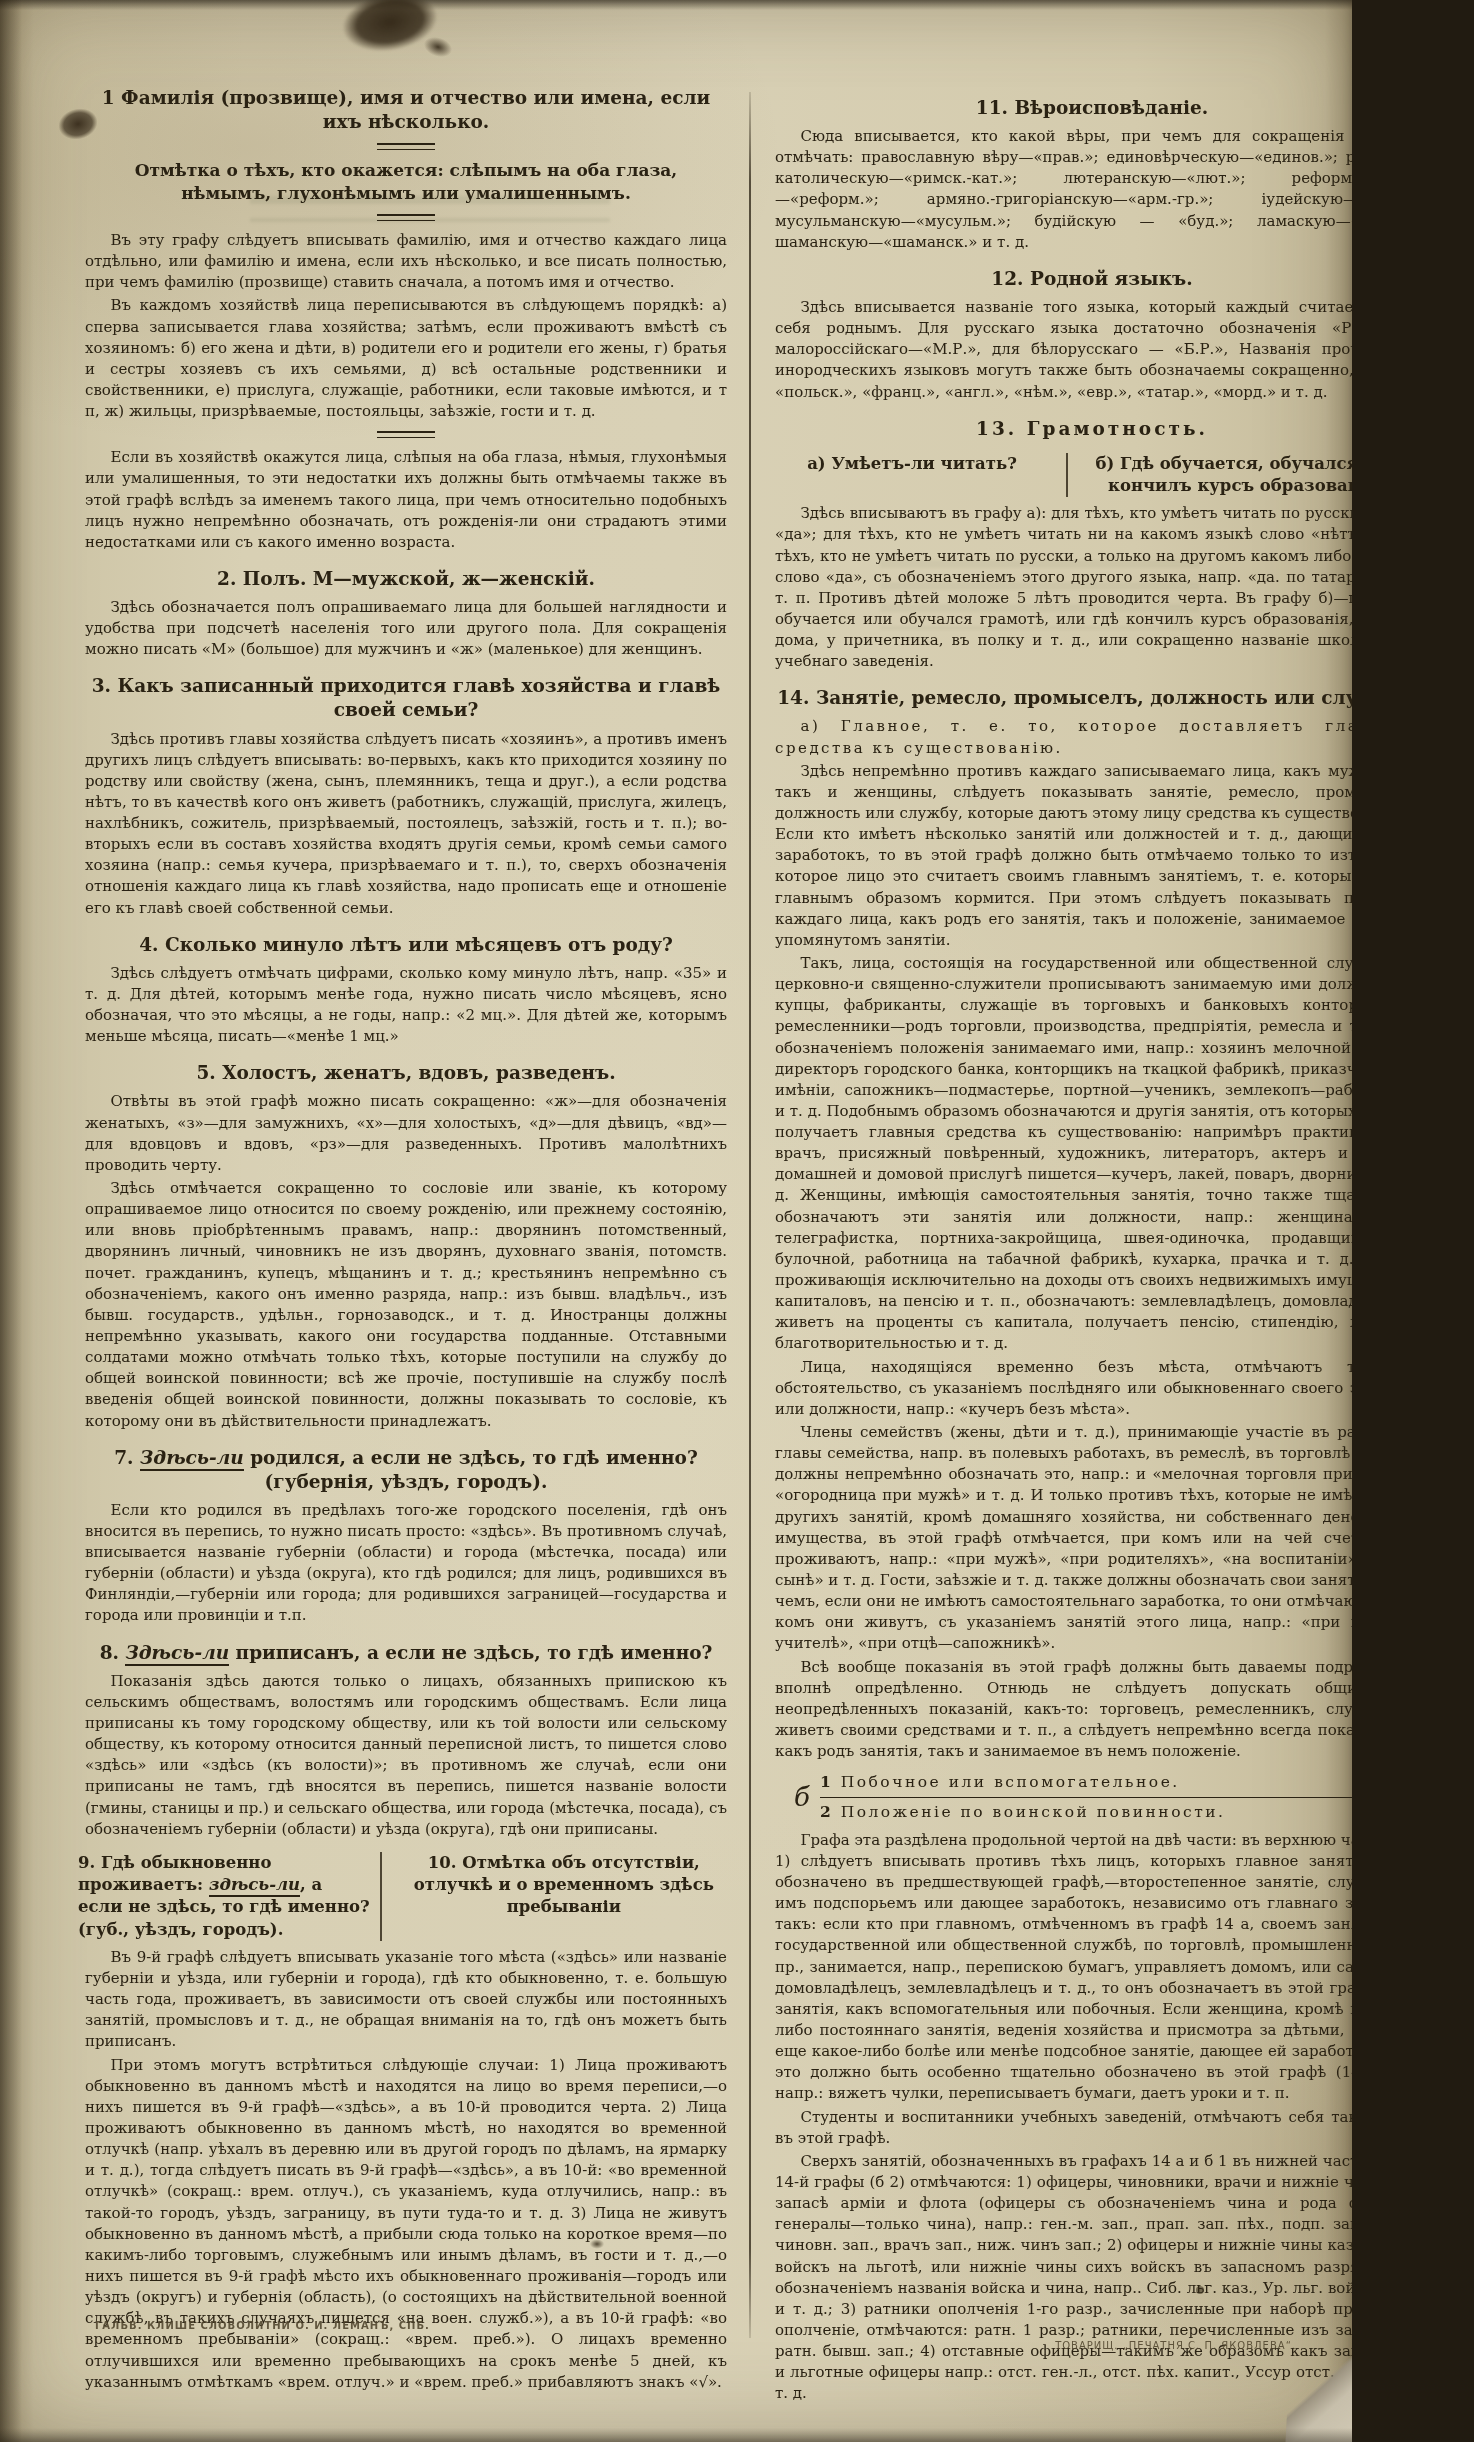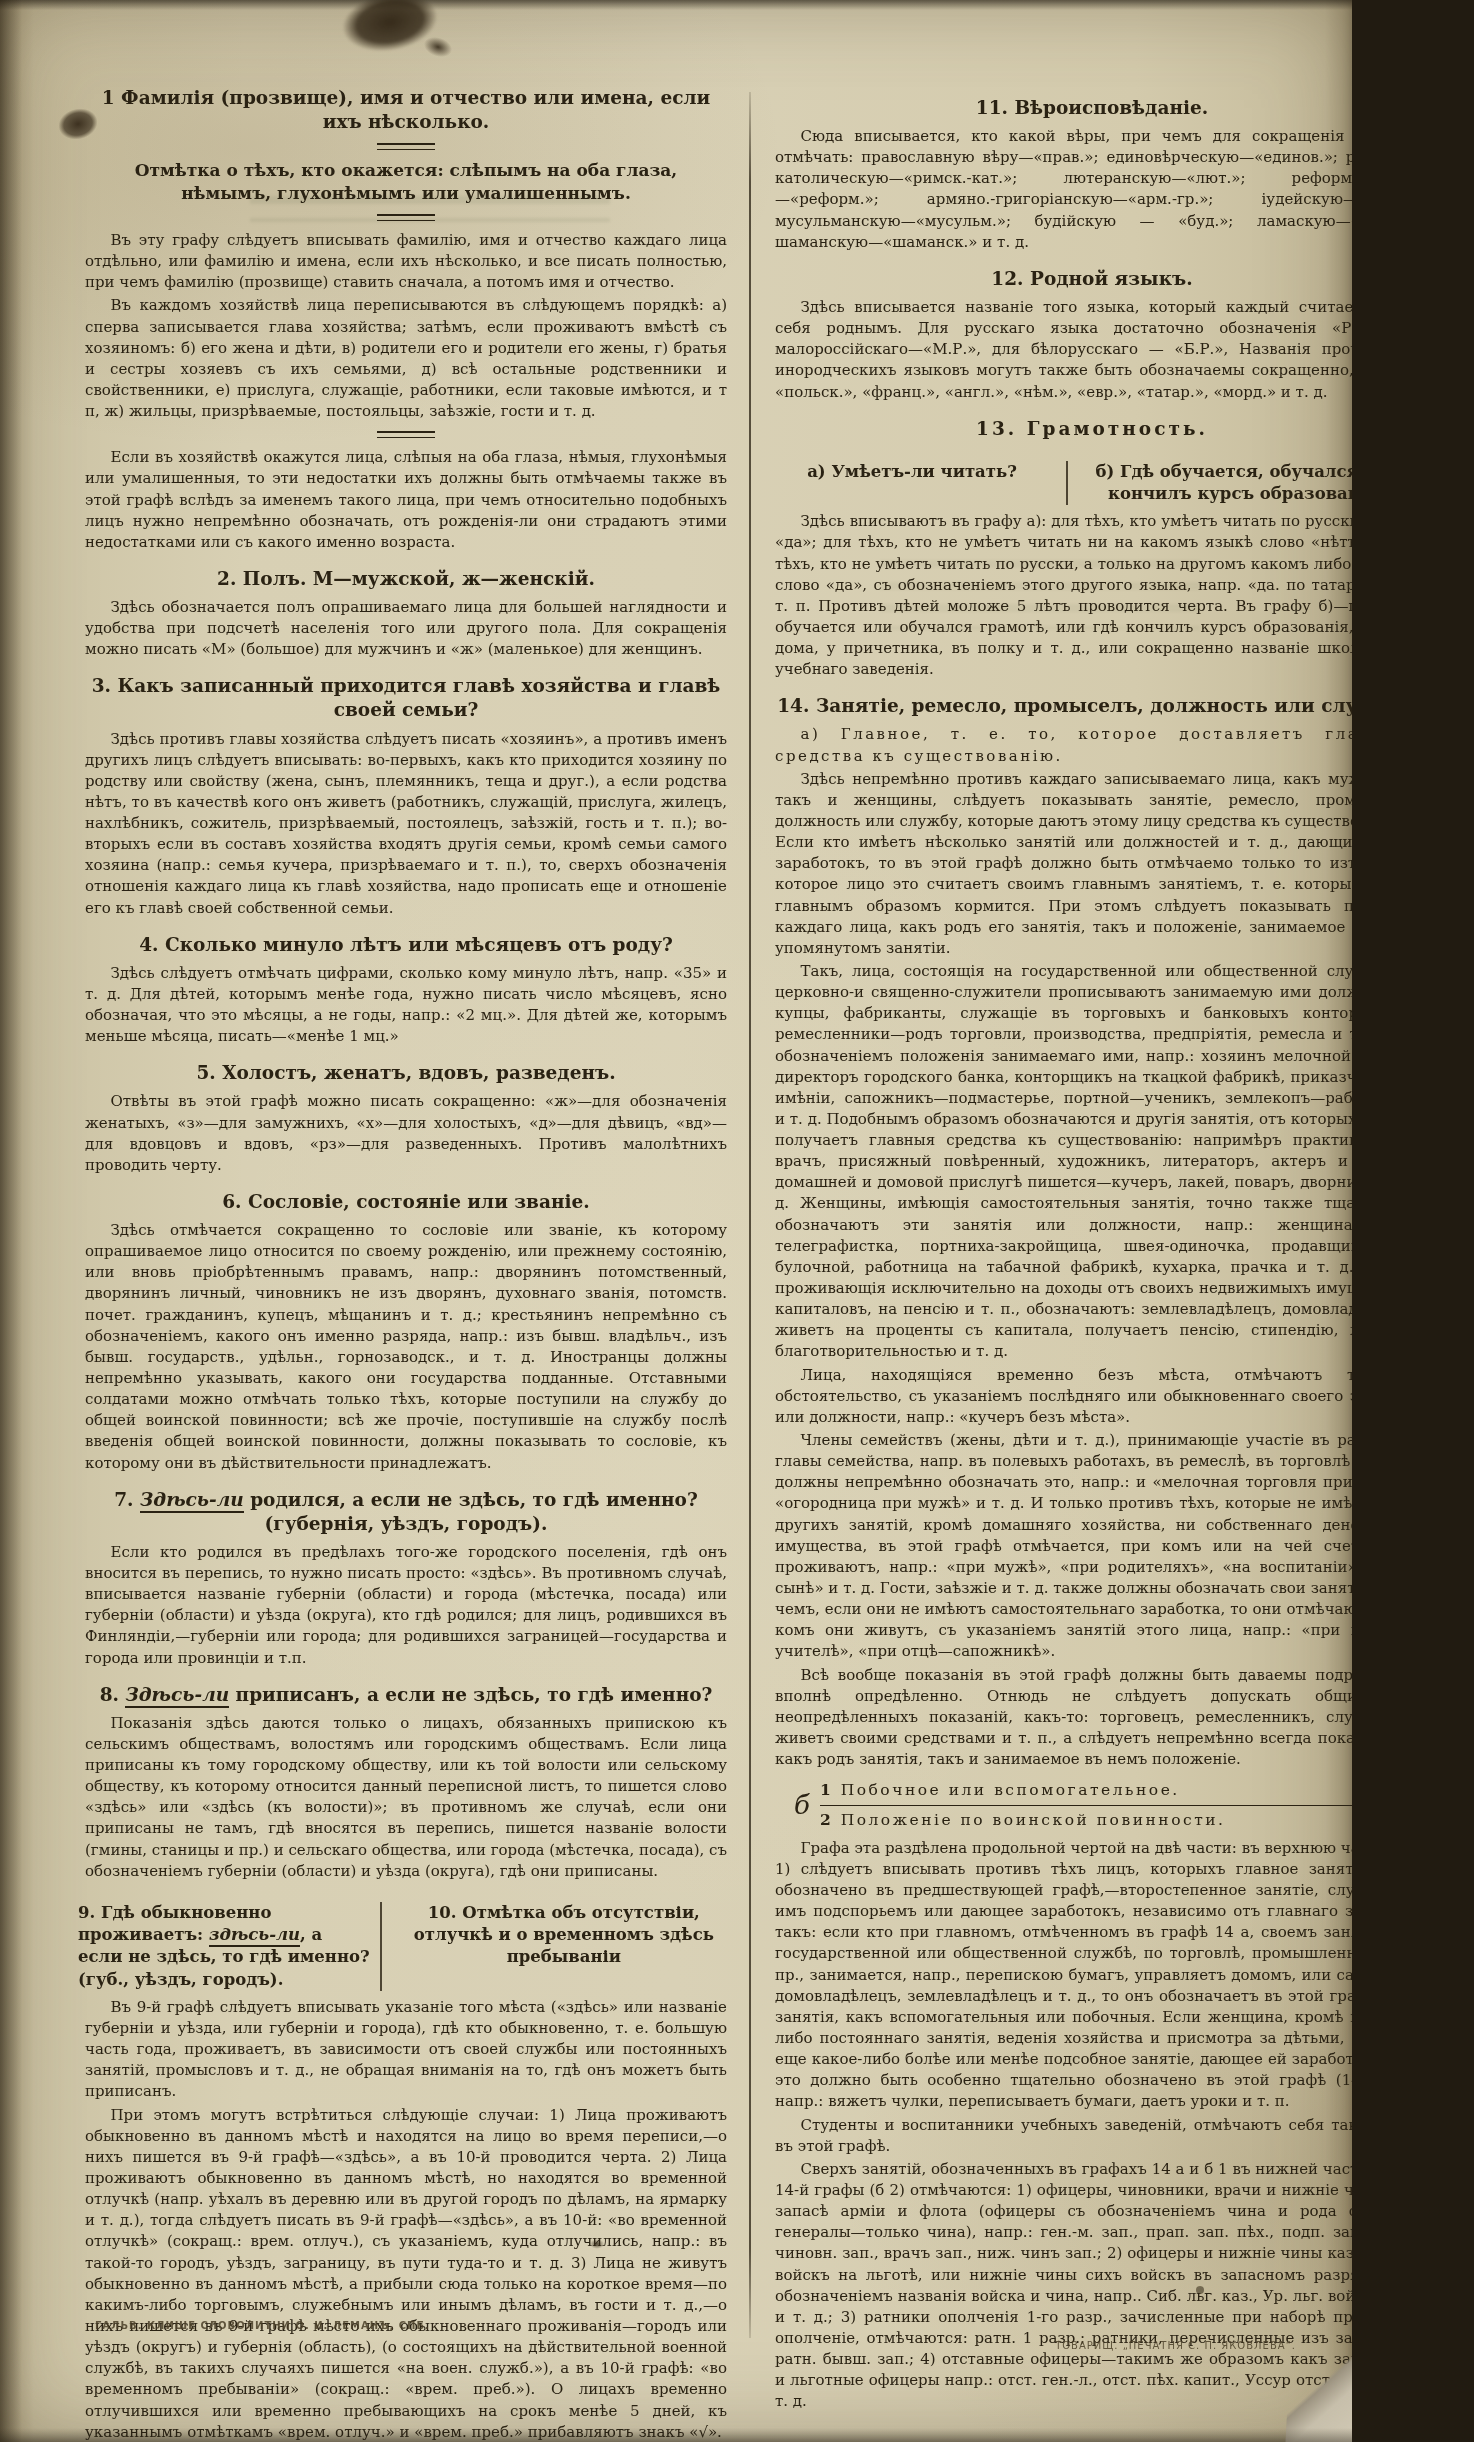--- a/index.html
+++ b/index.html
@@ -20,21 +20,21 @@
   .col-left{left:78px;top:86px;width:656px;}
   .col-right{left:768px;top:96px;width:648px;}
   .v-divider{position:absolute;left:749px;top:92px;width:2px;height:2246px;
         background:linear-gradient(180deg,rgba(42,34,19,.15),rgba(42,34,19,.75) 4%,rgba(42,34,19,.75) 96%,rgba(42,34,19,.15));}
   h3.sec{font-weight:bold;text-align:center;font-size:18.5px;line-height:1.3;margin:14px 8px 6px;}
   h3.first{margin-top:0;}
   .note{font-weight:bold;text-align:center;font-size:17px;line-height:1.35;margin:6px 10px;}
   .rule{width:58px;height:4px;margin:9px auto;border-top:2.5px solid #2a2213;border-bottom:1.5px solid #2a2213;}
   p.body{margin:0 7px 2px;text-indent:1.7em;font-size:15px;line-height:1.41;}
   .u{font-style:italic;border-bottom:2.5px solid currentColor;padding-bottom:1px;}
-  .split{display:flex;margin:20px 0 6px;}
+  .split{display:flex;margin:12px 0 6px;}
   .split .cell-a{width:46%;padding-right:10px;box-sizing:border-box;}
   .split .cell-b{width:54%;padding-left:12px;box-sizing:border-box;border-left:2px solid rgba(42,34,19,.8);}
   .split h4{margin:0;font-weight:bold;font-size:16.5px;line-height:1.35;text-align:center;}
   .split .lead{text-align:left;}
   .sp-head{letter-spacing:3px;}
   .a-head{margin:6px 0 4px;text-indent:1.7em;font-size:15.5px;line-height:1.5;letter-spacing:2.5px;}
   .b-block{display:flex;align-items:center;margin:8px 0 6px;}
   .b-label{font-size:26px;font-style:italic;padding:0 10px 0 26px;}
   .b-rows{flex:1;}
   .b-row{display:flex;align-items:baseline;letter-spacing:2.5px;font-size:15.5px;line-height:1.5;}
@@ -96,21 +96,20 @@
 
     <h3 class="sec">3. Какъ записанный приходится главѣ хозяйства и главѣ своей семьи?</h3>
     <p class="body">Здѣсь противъ главы хозяйства слѣдуетъ писать «хозяинъ», а противъ именъ другихъ лицъ слѣдуетъ вписывать: во-первыхъ, какъ кто приходится хозяину по родству или свойству (жена, сынъ, племянникъ, теща и друг.), а если родства нѣтъ, то въ качествѣ кого онъ живетъ (работникъ, служащій, прислуга, жилецъ, нахлѣбникъ, сожитель, призрѣваемый, постоялецъ, заѣзжій, гость и т. п.); во-вторыхъ если въ составъ хозяйства входятъ другія семьи, кромѣ семьи самого хозяина (напр.: семья кучера, призрѣваемаго и т. п.), то, сверхъ обозначенія отношенія каждаго лица къ главѣ хозяйства, надо прописать еще и отношеніе его къ главѣ своей собственной семьи.</p>
 
     <h3 class="sec">4. Сколько минуло лѣтъ или мѣсяцевъ отъ роду?</h3>
     <p class="body">Здѣсь слѣдуетъ отмѣчать цифрами, сколько кому минуло лѣтъ, напр. «35» и т. д. Для дѣтей, которымъ менѣе года, нужно писать число мѣсяцевъ, ясно обозначая, что это мѣсяцы, а не годы, напр.: «2 мц.». Для дѣтей же, которымъ меньше мѣсяца, писать—«менѣе 1 мц.»</p>
 
     <h3 class="sec">5. Холостъ, женатъ, вдовъ, разведенъ.</h3>
     <p class="body">Отвѣты въ этой графѣ можно писать сокращенно: «ж»—для обозначенія женатыхъ, «з»—для замужнихъ, «х»—для холостыхъ, «д»—для дѣвицъ, «вд»—для вдовцовъ и вдовъ, «рз»—для разведенныхъ. Противъ малолѣтнихъ проводить черту.</p>
 
-    <h3 class="sec">6. Сословіе, состояніе или званіе.</h3>
     <p class="body">Здѣсь отмѣчается сокращенно то сословіе или званіе, къ которому опрашиваемое лицо относится по своему рожденію, или прежнему состоянію, или вновь пріобрѣтеннымъ правамъ, напр.: дворянинъ потомственный, дворянинъ личный, чиновникъ не изъ дворянъ, духовнаго званія, потомств. почет. гражданинъ, купецъ, мѣщанинъ и т. д.; крестьянинъ непремѣнно съ обозначеніемъ, какого онъ именно разряда, напр.: изъ бывш. владѣльч., изъ бывш. государств., удѣльн., горнозаводск., и т. д. Иностранцы должны непремѣнно указывать, какого они государства подданные. Отставными солдатами можно отмѣчать только тѣхъ, которые поступили на службу до общей воинской повинности; всѣ же прочіе, поступившіе на службу послѣ введенія общей воинской повинности, должны показывать то сословіе, къ которому они въ дѣйствительности принадлежатъ.</p>
 
     <h3 class="sec"><span>7. </span><span class="u">Здѣсь-ли</span><span> родился, а если не здѣсь, то гдѣ именно? (губернія, уѣздъ, городъ).</span></h3>
     <p class="body">Если кто родился въ предѣлахъ того-же городского поселенія, гдѣ онъ вносится въ перепись, то нужно писать просто: «здѣсь». Въ противномъ случаѣ, вписывается названіе губерніи (области) и города (мѣстечка, посада) или губерніи (области) и уѣзда (округа), кто гдѣ родился; для лицъ, родившихся въ Финляндіи,—губерніи или города; для родившихся заграницей—государства и города или провинціи и т.п.</p>
 
     <h3 class="sec"><span>8. </span><span class="u">Здѣсь-ли</span><span> приписанъ, а если не здѣсь, то гдѣ именно?</span></h3>
     <p class="body">Показанія здѣсь даются только о лицахъ, обязанныхъ припискою къ сельскимъ обществамъ, волостямъ или городскимъ обществамъ. Если лица приписаны къ тому городскому обществу, или къ той волости или сельскому обществу, къ которому относится данный переписной листъ, то пишется слово «здѣсь» или «здѣсь (къ волости)»; въ противномъ же случаѣ, если они приписаны не тамъ, гдѣ вносятся въ перепись, пишется названіе волости (гмины, станицы и пр.) и сельскаго общества, или города (мѣстечка, посада), съ обозначеніемъ губерніи (области) и уѣзда (округа), гдѣ они приписаны.</p>
 
     <div class="split">
       <div class="cell-a">

